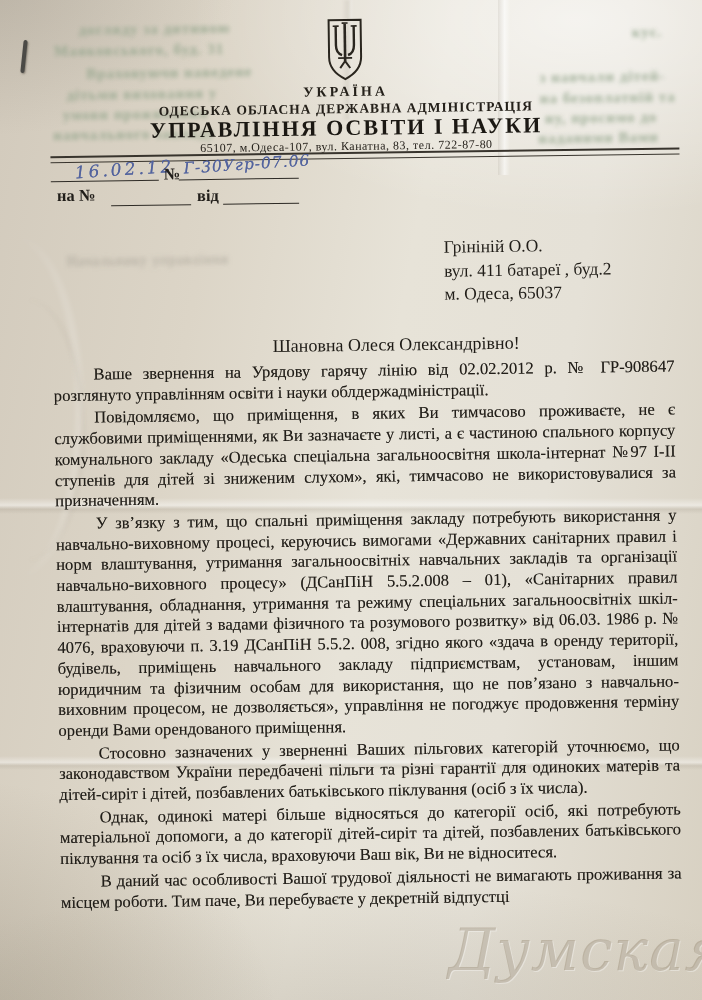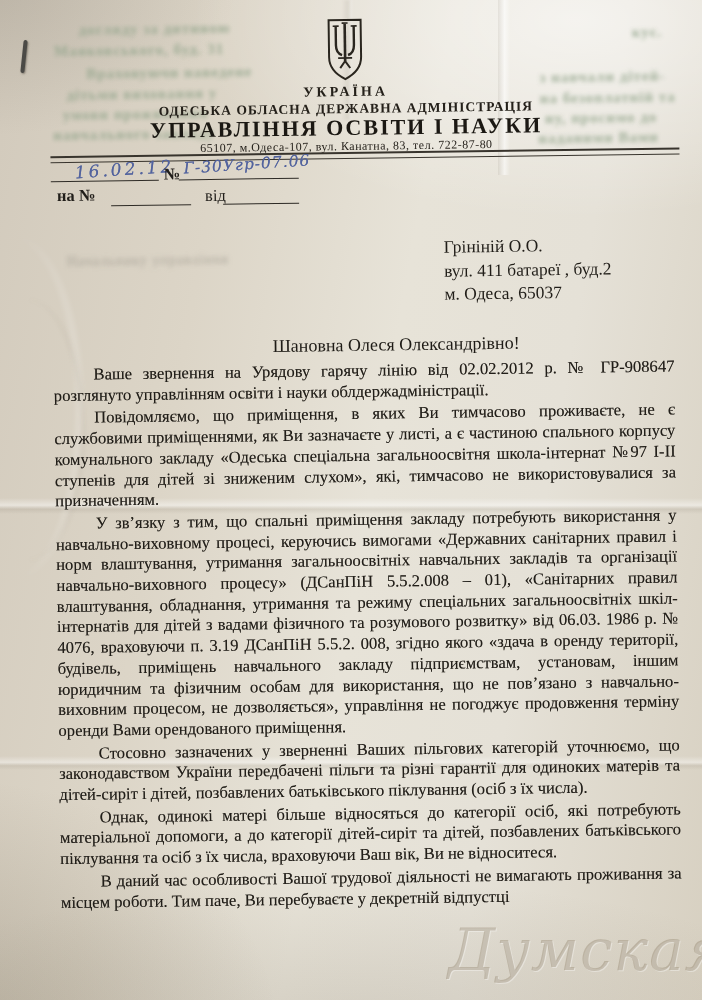--- a/index.html
+++ b/index.html
@@ -55,21 +55,21 @@
   .ref{position:absolute;left:55px;top:156px;width:300px;height:50px;font-size:16.5px;}
   .hw{font-style:italic;color:#52639e;font-family:"DejaVu Serif", serif;
     text-shadow:0 0 0.5px rgba(82,99,158,0.8);white-space:nowrap;}
   .hw-date{position:absolute;left:24px;top:0px;font-size:17px;letter-spacing:3px;transform:rotate(-3deg);}
   .ref-no{position:absolute;left:113px;top:6px;font-weight:600;}
   .hw-num{position:absolute;left:133px;top:-2px;font-size:15.5px;letter-spacing:1px;transform:rotate(-3deg);}
   .u1{position:absolute;left:0;top:21px;width:108px;border-bottom:1.6px solid #2e2b26;}
   .u2{position:absolute;left:128px;top:21px;width:120px;border-bottom:1.6px solid #2e2b26;}
   .ref-na{position:absolute;left:6px;top:26px;font-weight:700;}
   .u3{position:absolute;left:60px;top:46px;width:80px;border-bottom:1.6px solid #2e2b26;}
-  .ref-vid{position:absolute;left:154px;top:28px;font-weight:400;}
+  .ref-vid{position:absolute;left:146px;top:28px;font-weight:700;}
   .u4{position:absolute;left:172px;top:46px;width:76px;border-bottom:1.6px solid #2e2b26;}
 
   
   .recipient{position:absolute;left:447px;top:237px;font-size:17.5px;line-height:23.5px;color:#201d18;}
 
   .salutation{position:absolute;left:0;top:335px;width:702px;padding-left:94px;box-sizing:border-box;
     text-align:center;font-size:18px;color:#1e1b16;}
 
   
   .body-text{position:absolute;left:55px;top:361px;width:621px;

